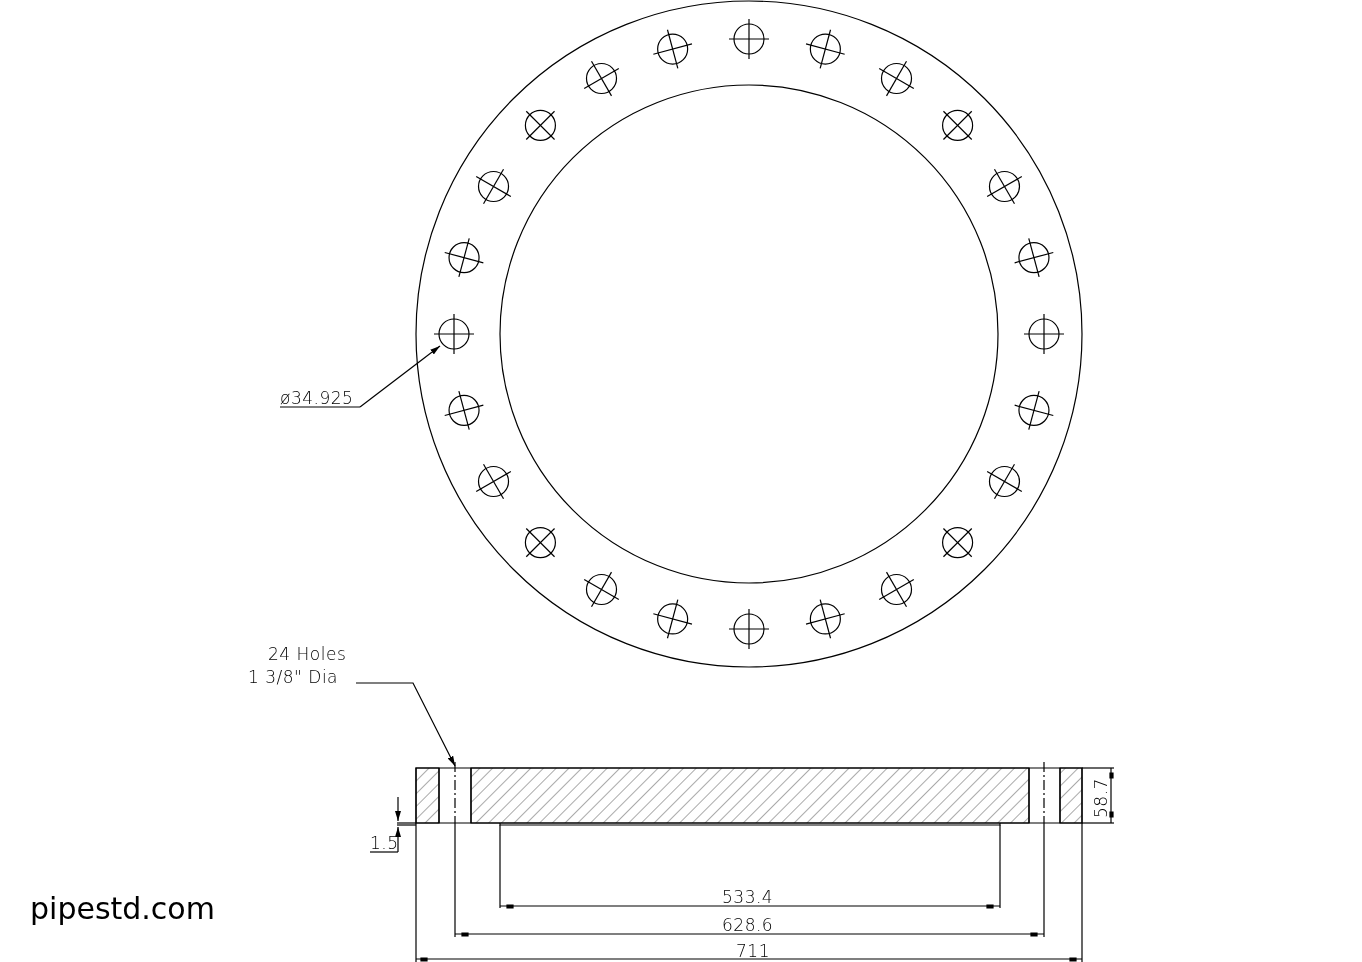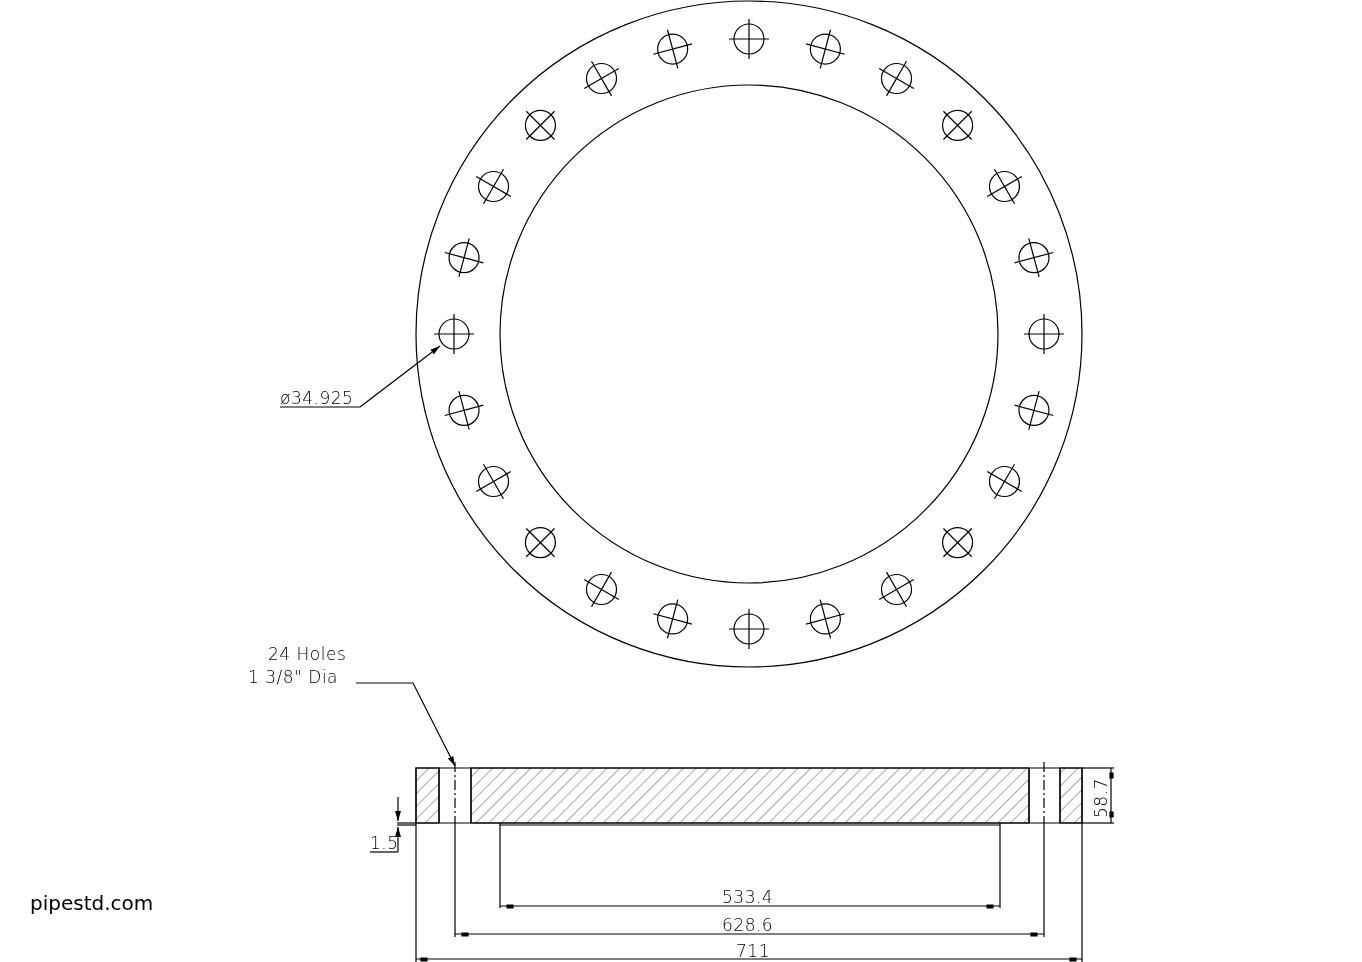--- a/index.html
+++ b/index.html
@@ -1,19 +1,19 @@
 <!DOCTYPE html>
 <html><head>
 <meta charset="utf-8">
 <style>
   html, body { margin: 0; padding: 0; background: #ffffff; }
   body { width: 1362px; height: 962px; position: relative; overflow: hidden; }
   #drawing { position: absolute; left: 0; top: 0; }
   .cad-text { font-family: "DejaVu Sans", sans-serif; font-size: 17px; fill: #000; font-weight: 300; letter-spacing: 0.5px; }
-  .watermark { position: absolute; left: 30px; top: 891px; font-family: "DejaVu Sans", sans-serif; font-size: 20px; color: #000; }
+  .watermark { position: absolute; left: 30px; top: 891px; font-family: "DejaVu Sans", sans-serif; font-size: 30px; color: #000; }
   line, circle, rect, path, polyline { vector-effect: non-scaling-stroke; }
 </style>
 </head>
 <body>
 
 <svg id="drawing" width="1362" height="962" viewBox="0 0 1362 962" xmlns="http://www.w3.org/2000/svg">
   <defs>
     <pattern id="hatch" patternUnits="userSpaceOnUse" width="9" height="9" patternTransform="rotate(45)">
       <line x1="0" y1="0" x2="0" y2="9" stroke="#555" stroke-width="1"></line>
     </pattern>

